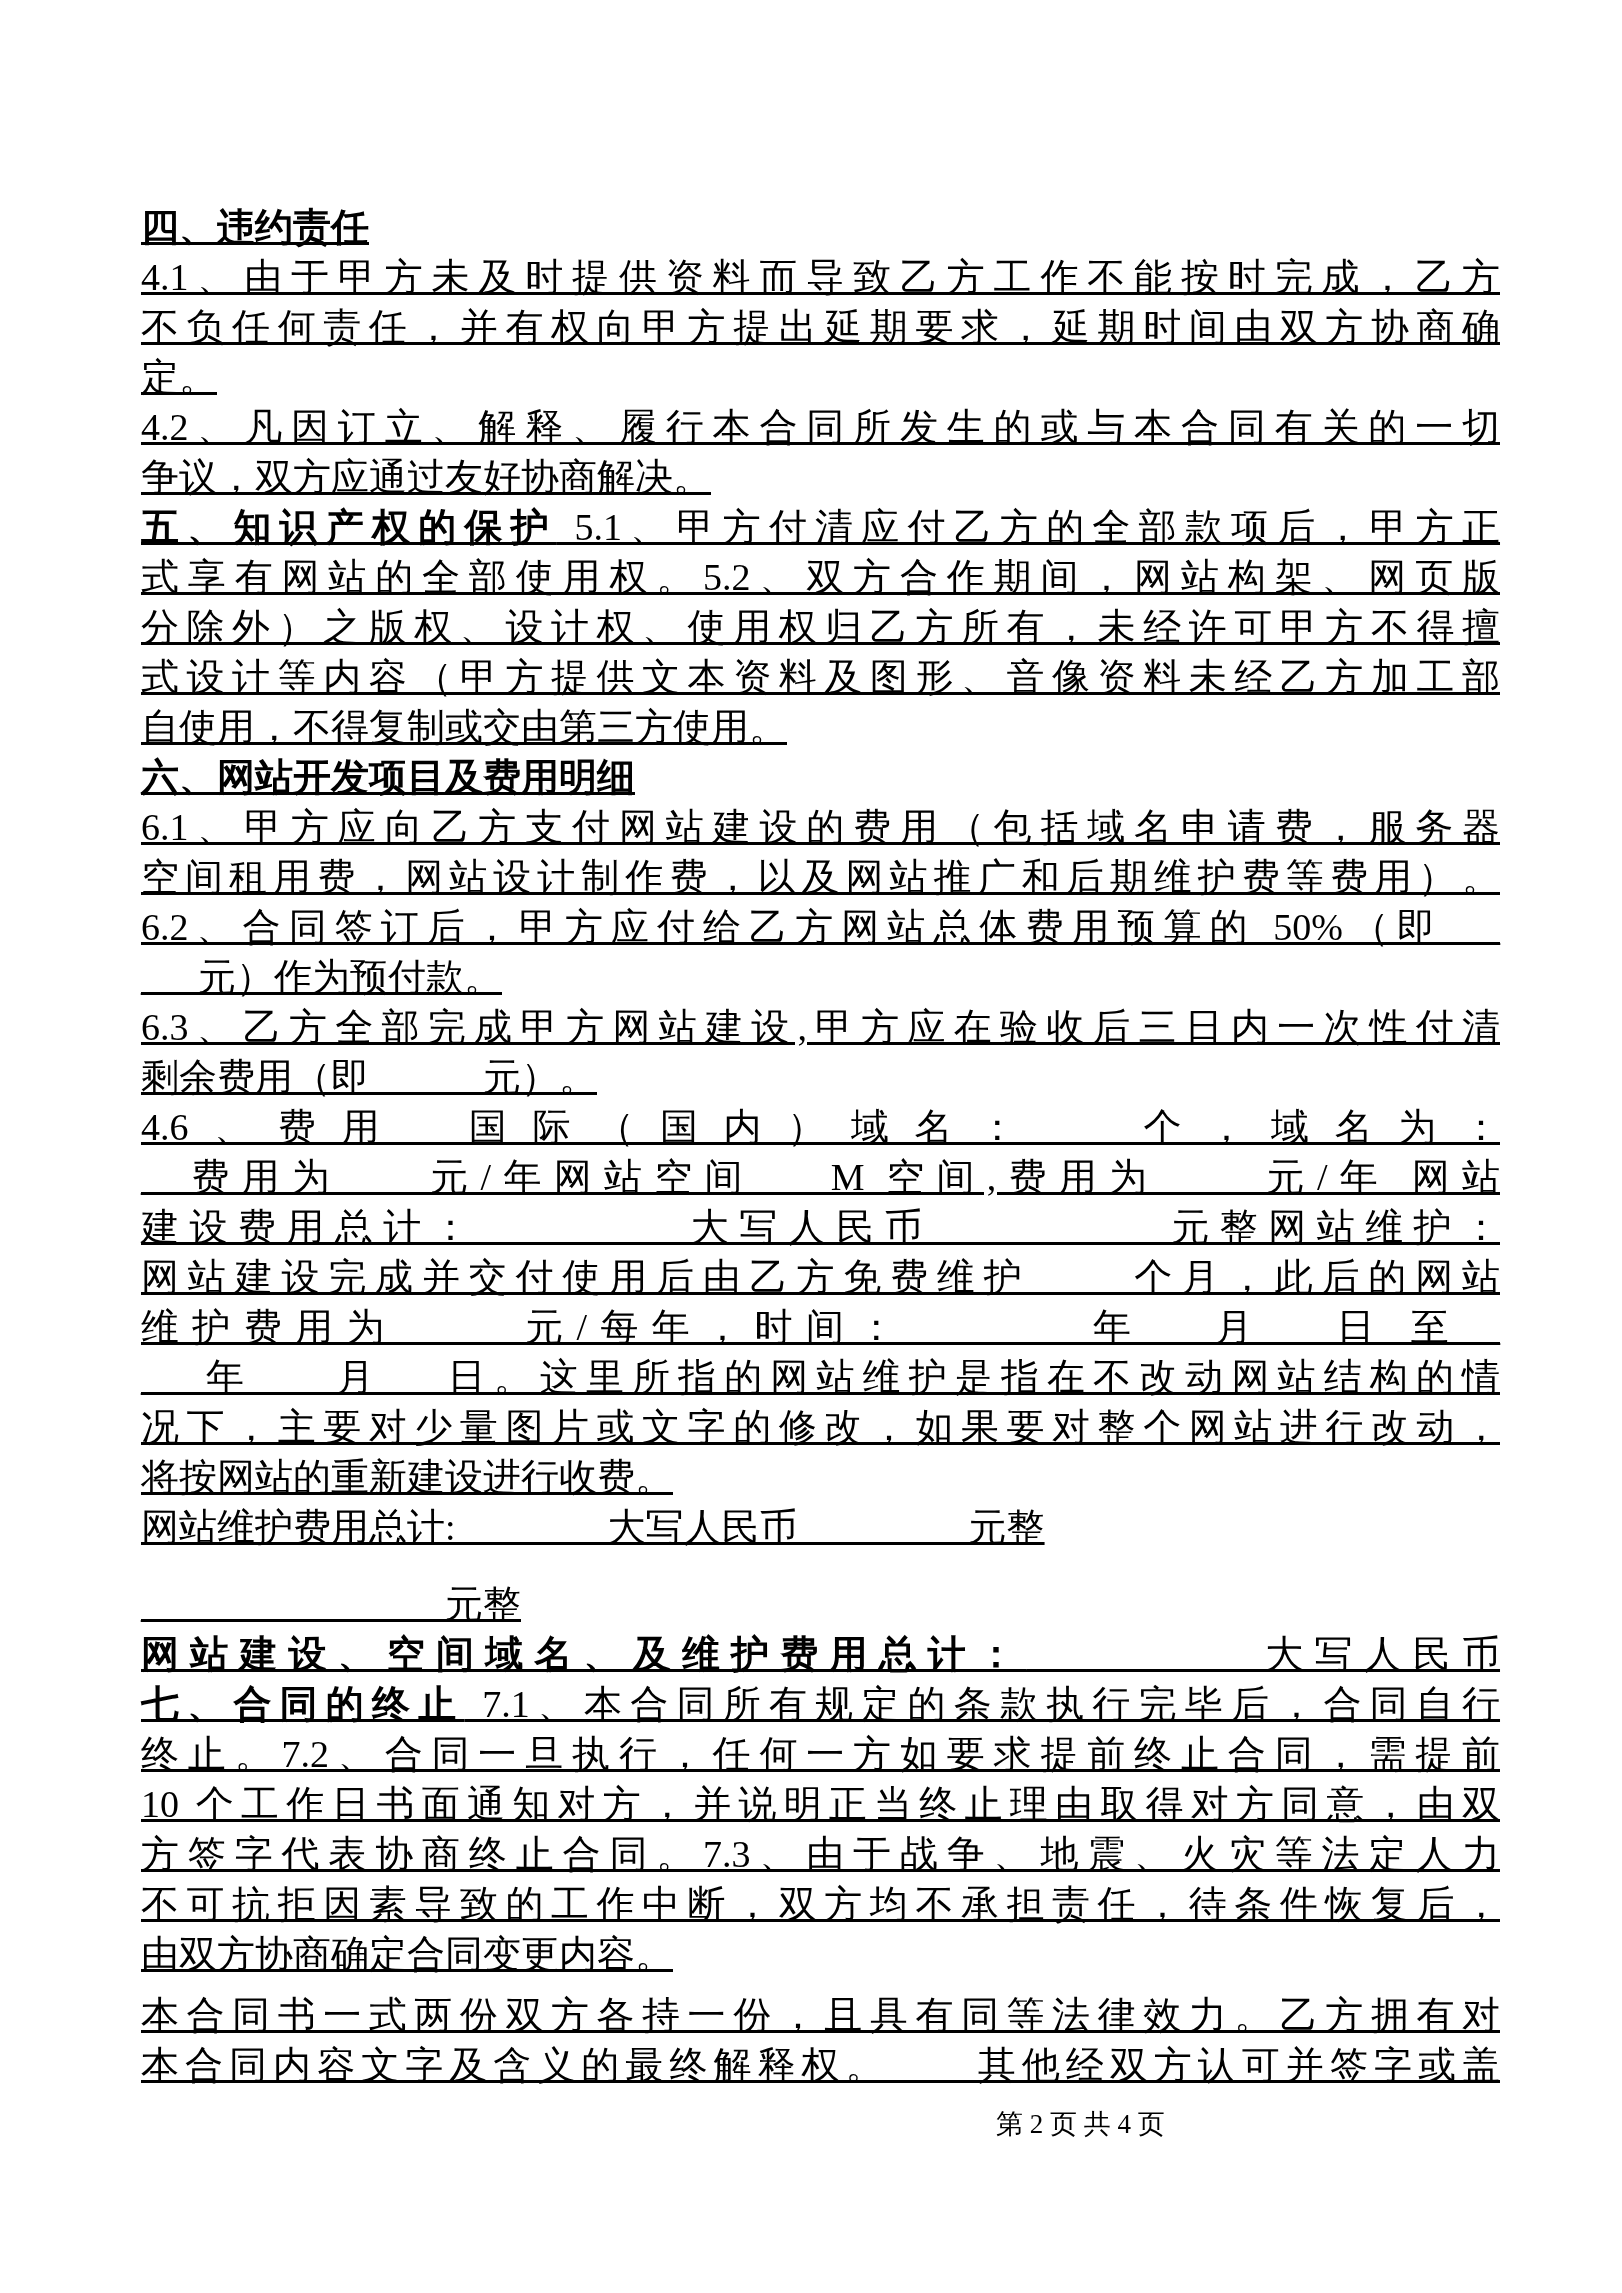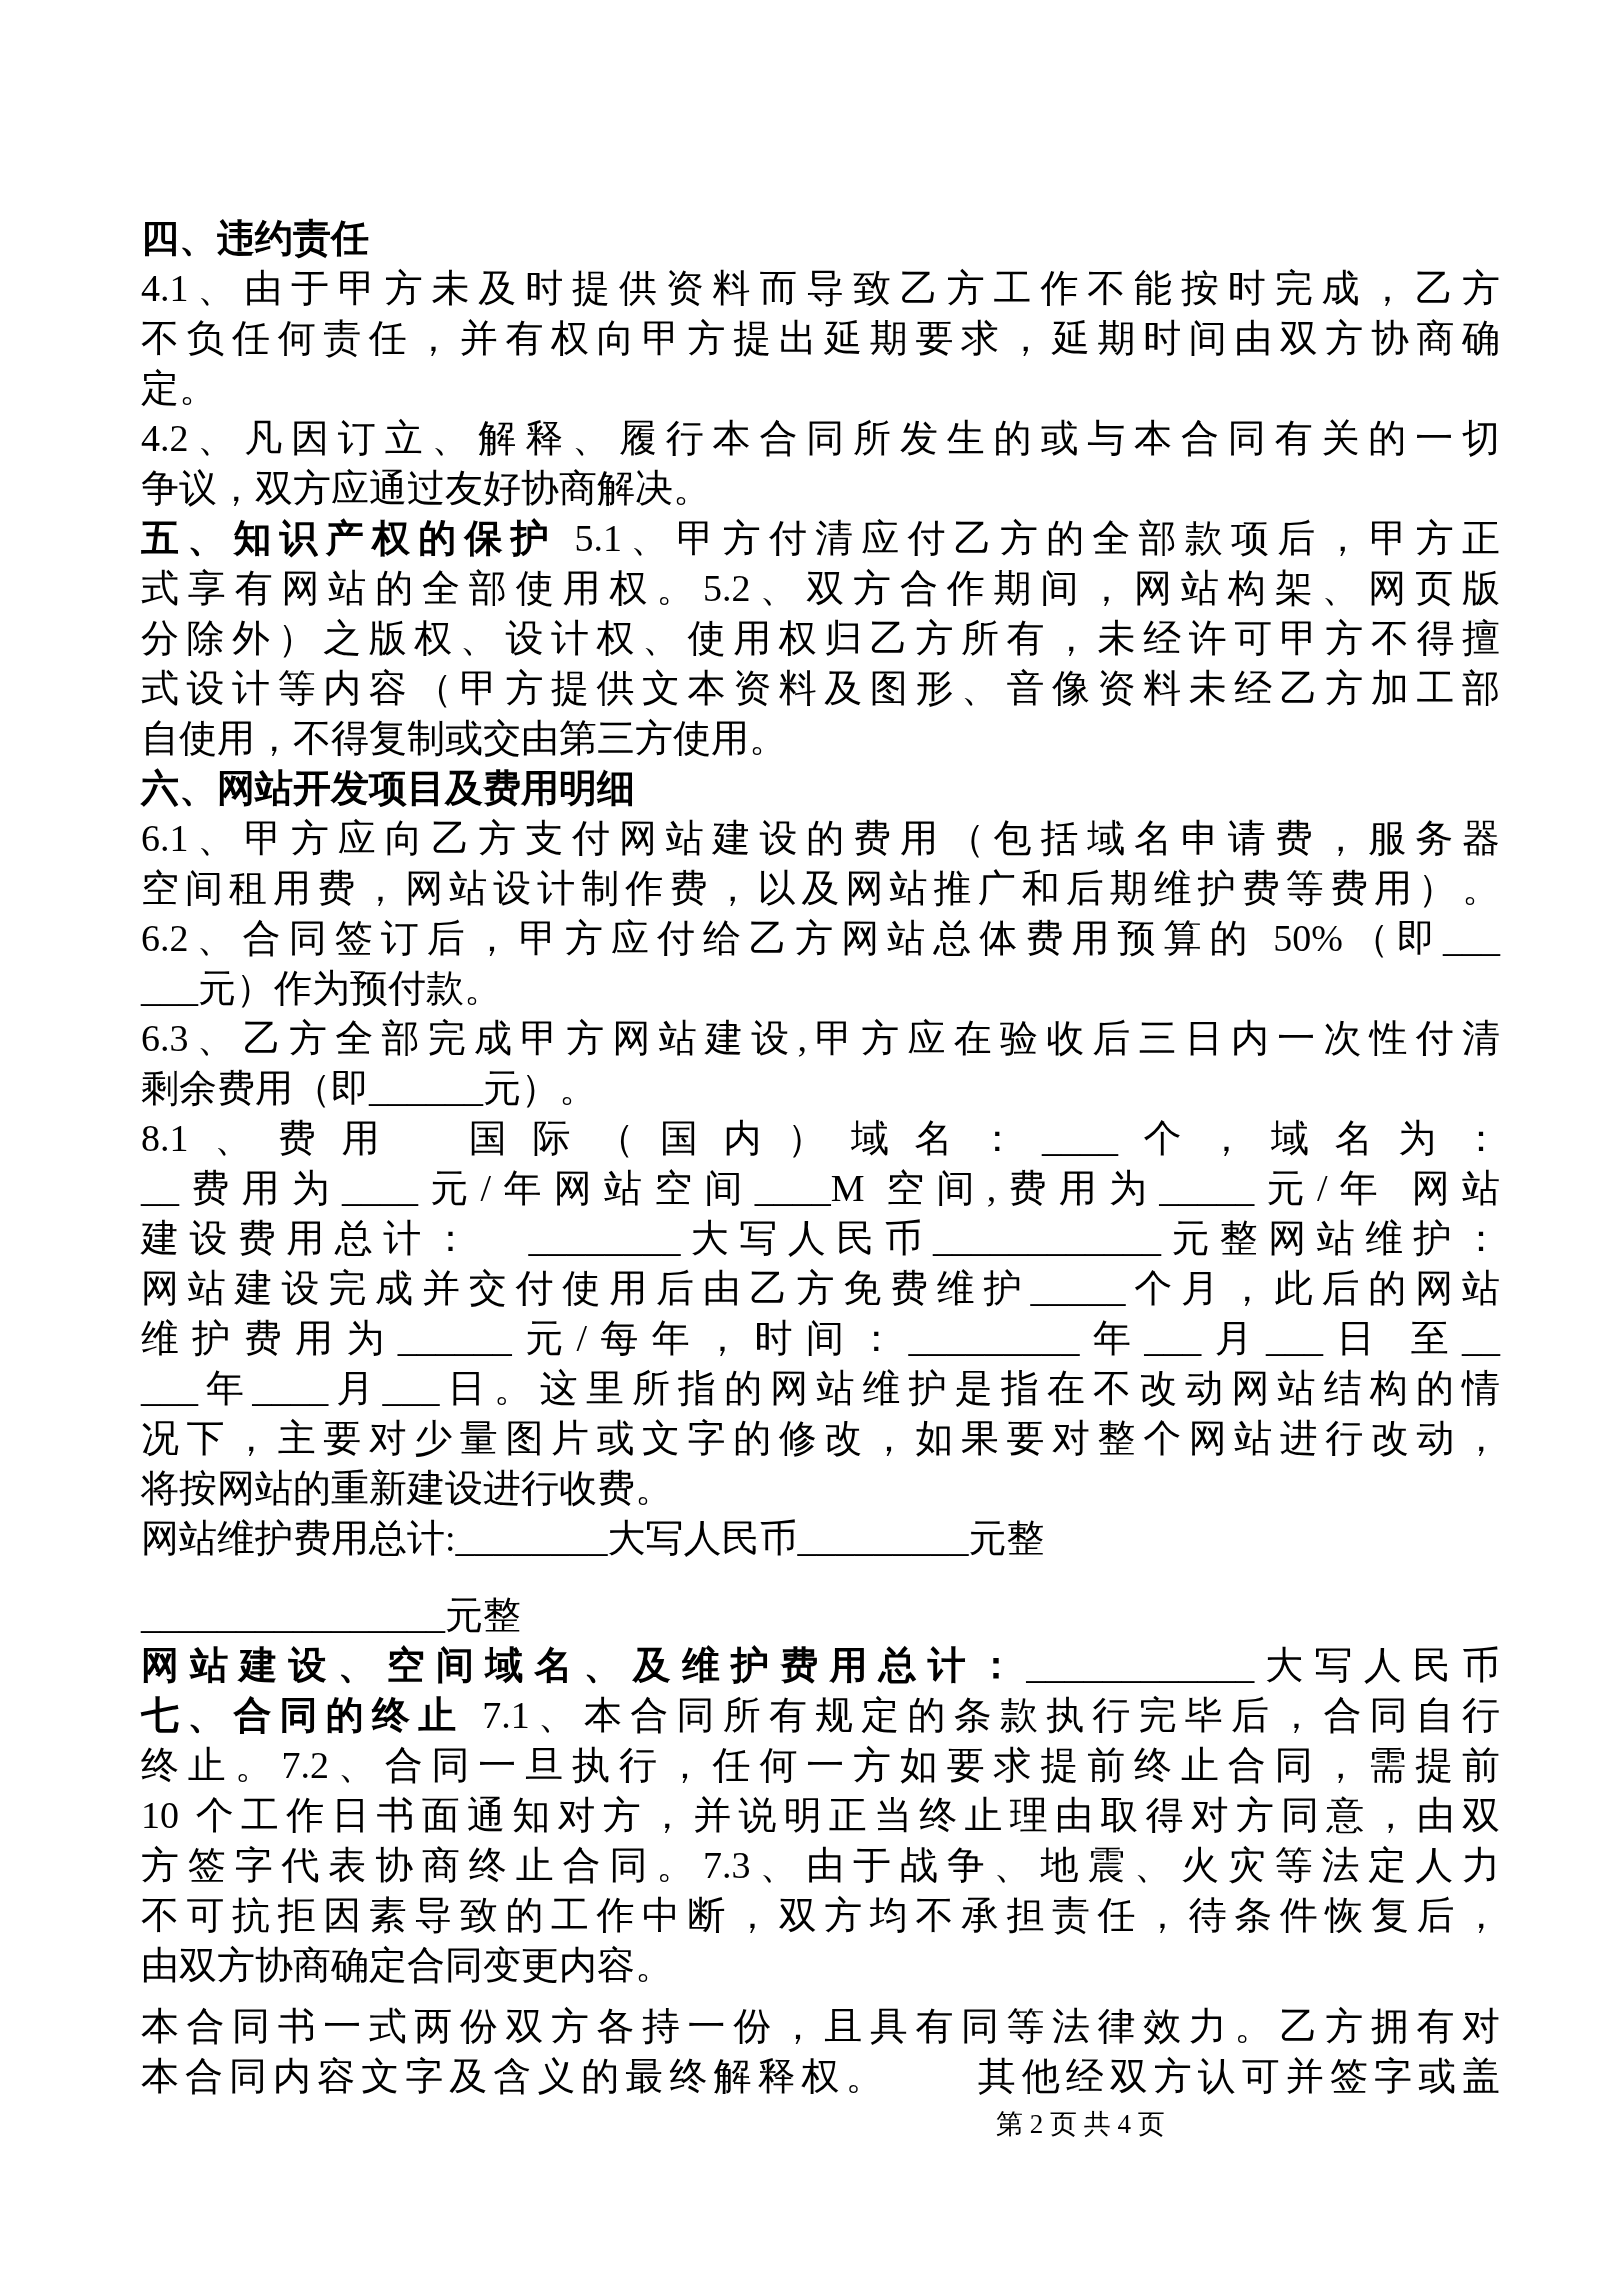--- a/index.html
+++ b/index.html
@@ -5,21 +5,21 @@
   html,body{margin:0;padding:0;}
   body{
     width:1623px;height:2294px;
     background:#ffffff;
     position:relative;
     font-family:"Liberation Serif","DejaVu Serif",serif;
     color:#000;
   }
   .doc-body{
     position:absolute;
-    left:141px;top:213px;width:1359px;
+    left:141px;top:202px;width:1359px;text-decoration:underline;
   }
   .line{
     font-size:38px;
     line-height:50px;
     height:50px;
     text-align:justify;
     text-align-last:justify;
     white-space:nowrap;
     overflow:visible;
   }
@@ -53,21 +53,21 @@
     <div class="line">分除外）之版权、设计权、使用权归乙方所有，未经许可甲方不得擅</div>
     <div class="line">式设计等内容（甲方提供文本资料及图形、音像资料未经乙方加工部</div>
     <div class="line left">自使用，不得复制或交由第三方使用。</div>
     <div class="line left"><span class="bold">六、网站开发项目及费用明细</span></div>
     <div class="line">6.1、甲方应向乙方支付网站建设的费用（包括域名申请费，服务器</div>
     <div class="line">空间租用费，网站设计制作费，以及网站推广和后期维护费等费用）。</div>
     <div class="line">6.2、合同签订后，甲方应付给乙方网站总体费用预算的 50%（即___</div>
     <div class="line left">___元）作为预付款。</div>
     <div class="line">6.3、乙方全部完成甲方网站建设,甲方应在验收后三日内一次性付清</div>
     <div class="line left">剩余费用（即______元）。</div>
-    <div class="line">8.1、费用　国际（国内）域名：____个，域名为：</div>
+    <div class="line">4.6、费用　国际（国内）域名：____个，域名为：</div>
     <div class="line">__费用为____元/年网站空间____M 空间,费用为_____元/年 网站</div>
     <div class="line">建设费用总计：　________大写人民币____________元整网站维护：</div>
     <div class="line">网站建设完成并交付使用后由乙方免费维护_____个月，此后的网站</div>
     <div class="line">维护费用为______元/每年，时间：_________年___月___日 至__</div>
     <div class="line">___年____月___日。这里所指的网站维护是指在不改动网站结构的情</div>
     <div class="line">况下，主要对少量图片或文字的修改，如果要对整个网站进行改动，</div>
     <div class="line left">将按网站的重新建设进行收费。</div>
     <div class="line left">网站维护费用总计:________大写人民币_________元整</div>
     <div class="spacer"></div>
     <div class="line left">________________元整</div>

